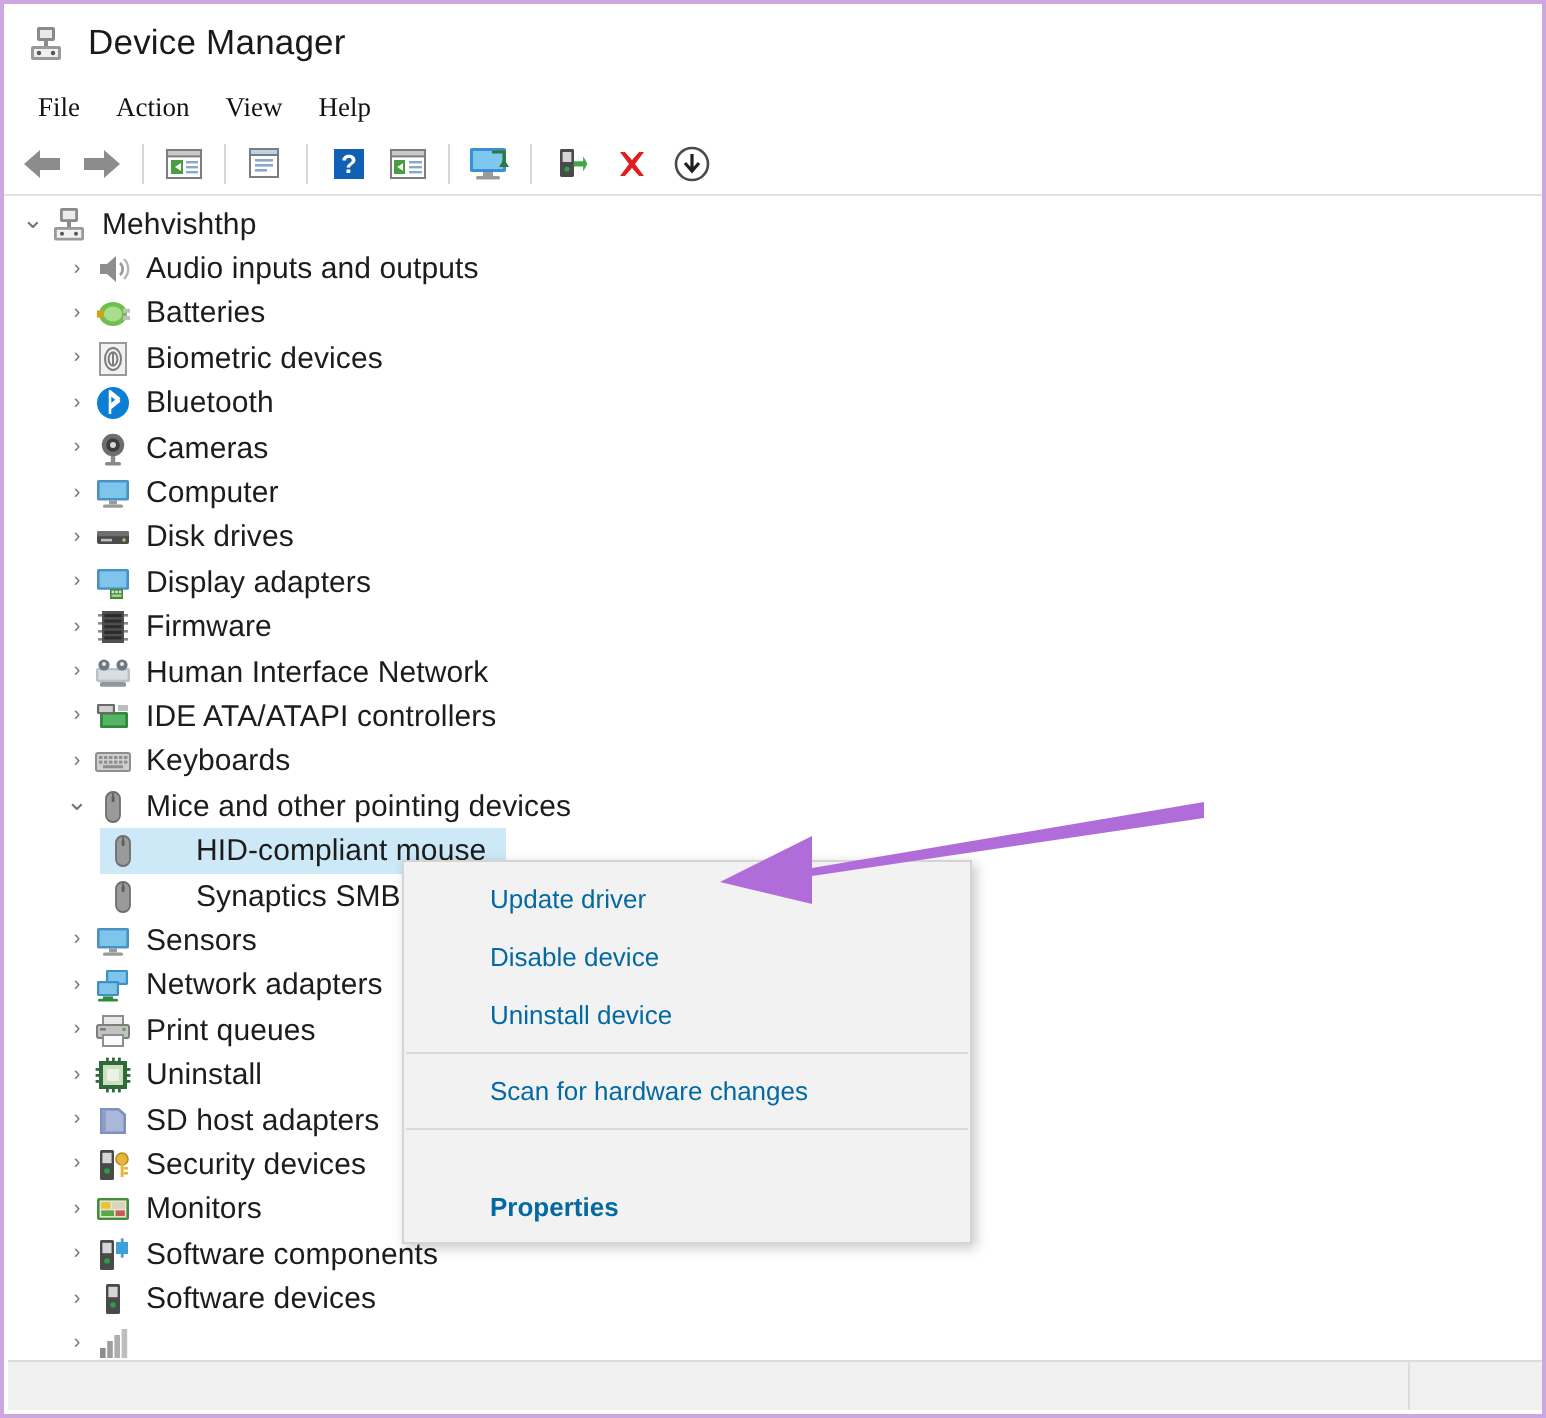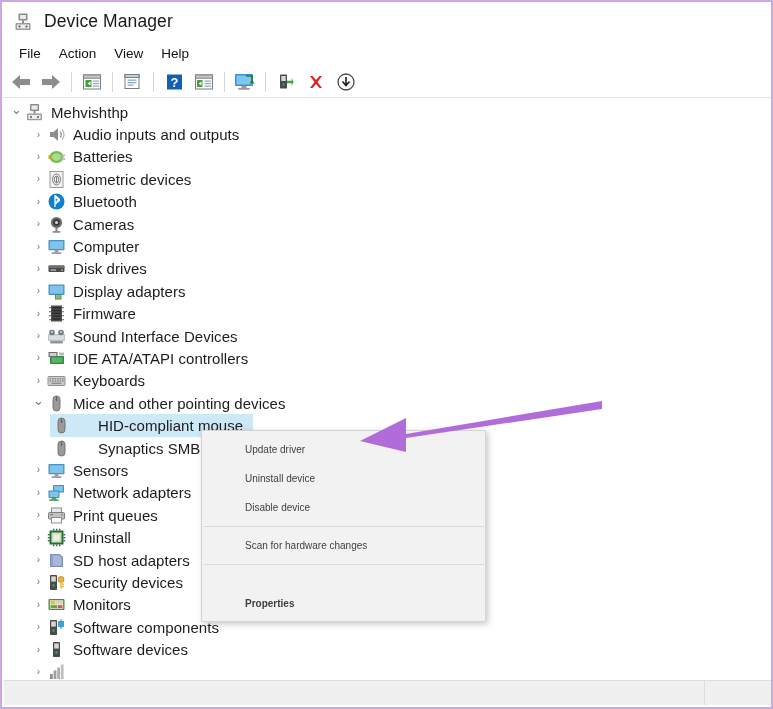--- a/index.html
+++ b/index.html
@@ -54,20 +54,21 @@
   #menubar {
     position: absolute;
     left: 0; top: 39px;
     width: 100%;
     height: 25px;
     background: #ffffff;
     display: flex;
     align-items: center;
     padding-left: 8px;
     box-sizing: border-box;
+    font-family: Liberation Serif, serif;
   }
   .menu-item {
     font-size: 13.5px;
     color: #111;
     padding: 2px 9px;
     white-space: nowrap;
     cursor: default;
   }
 
   
@@ -190,22 +191,22 @@
     box-shadow: 2px 2px 6px rgba(0,0,0,0.22);
     padding: 4px 0 3px 0;
     box-sizing: border-box;
     z-index: 50;
   }
   .ctx-item {
     height: 29px;
     display: flex;
     align-items: center;
     padding-left: 43px;
-    font-size: 10px;
-    color: #404040;
+    font-size: 13px;
+    color: #0369a1;
     white-space: nowrap;
     cursor: default;
   }
   .ctx-item.bold { font-weight: bold; margin-top: 24px; }
   .ctx-sep {
     height: 1px;
     background: #dadada;
     margin: 4px 1px 4px 1px;
   }
 
@@ -492,21 +493,21 @@
             <svg width="19" height="19" viewBox="0 0 19 19">
               <rect x="1" y="7" width="17" height="7" rx="1" fill="#b8c2c8"></rect>
               <rect x="2.2" y="8.2" width="14.6" height="4.6" fill="#d8dee2"></rect>
               <circle cx="5" cy="5.5" r="2.8" fill="#6e7a82"></circle>
               <circle cx="14" cy="5.5" r="2.8" fill="#6e7a82"></circle>
               <circle cx="5" cy="5" r="1" fill="#e8e8e8"></circle>
               <circle cx="14" cy="5" r="1" fill="#e8e8e8"></circle>
               <rect x="3" y="14" width="13" height="2.4" rx="0.8" fill="#8e999f"></rect>
             </svg>
           </span>
-          <span class="node-label">Sound Interface Devices</span>
+          <span class="node-label">Human Interface Network</span>
         </div>
         <div class="row lvl1">
           <span class="twisty">›</span>
           <span class="node-icon">
             <svg width="19" height="19" viewBox="0 0 19 19">
               <rect x="3" y="7" width="14" height="8" rx="0.8" fill="#2f8a3e"></rect>
               <rect x="4.4" y="8.3" width="11.2" height="5.4" fill="#55b564"></rect>
               <rect x="1.5" y="3" width="9" height="5" rx="0.6" fill="#6a6a6a"></rect>
               <rect x="2.6" y="4" width="6.8" height="3" fill="#d0d0d0"></rect>
               <rect x="12" y="3.5" width="5" height="3" fill="#bdbdbd"></rect>
@@ -708,22 +709,22 @@
               <rect x="10.2" y="5.5" width="2.8" height="11.5" fill="#aeaeae"></rect>
               <rect x="13.8" y="2.5" width="2.8" height="14.5" fill="#bebebe"></rect>
             </svg>
           </span>
         </div>
       </div>
   </div>
 
   <div id="ctxmenu">
       <div class="ctx-item">Update driver</div>
+      <div class="ctx-item">Disable device</div>
       <div class="ctx-item">Uninstall device</div>
-      <div class="ctx-item">Disable device</div>
       <div class="ctx-sep"></div>
       <div class="ctx-item">Scan for hardware changes</div>
       <div class="ctx-sep"></div>
       <div class="ctx-item bold">Properties</div>
     </div>
 
   <div id="arrow">
     <svg width="248" height="56" viewBox="0 0 248 56">
       <path d="M248 3 L52 36 L52 20 L6 43 L52 54 L52 40 L248 11 Z" fill="#b06cd8"></path>
     </svg>

